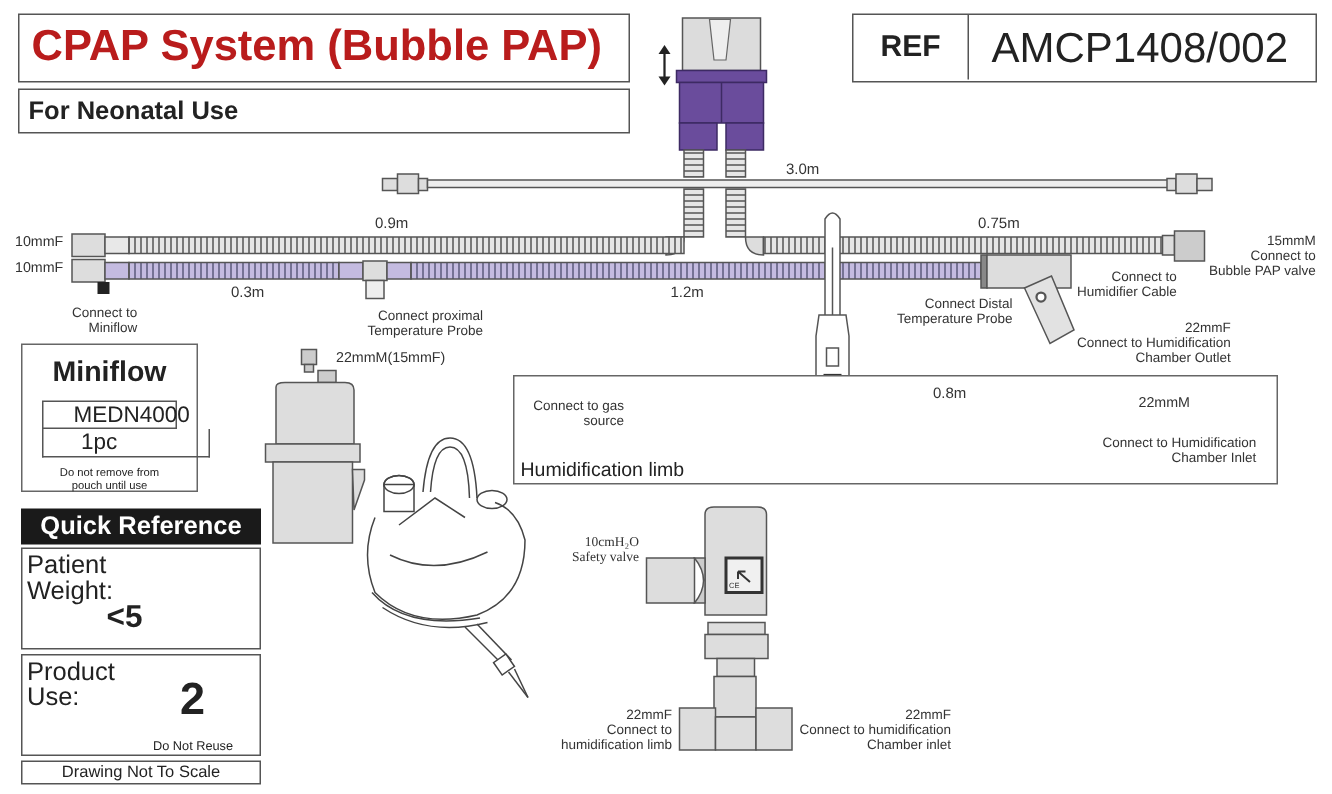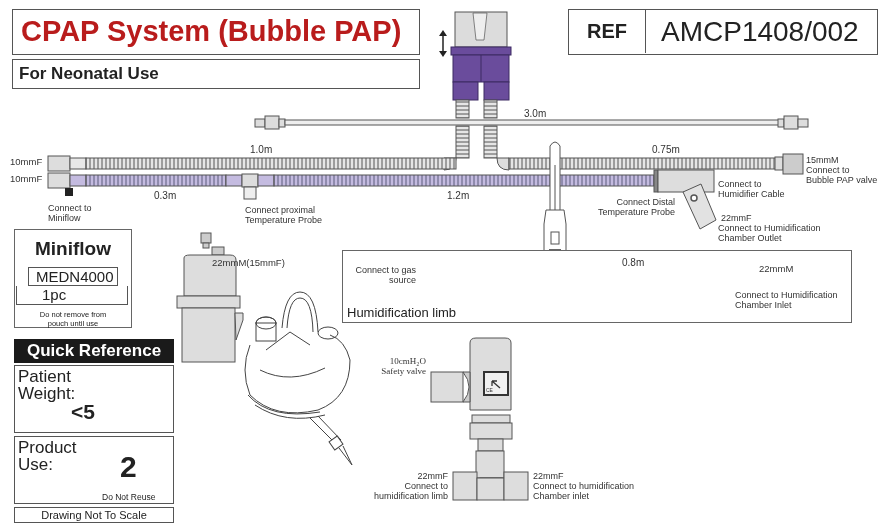--- a/index.html
+++ b/index.html
@@ -6,28 +6,28 @@
   body{width:888px;height:529px;position:relative;overflow:hidden;font-family:"Liberation Sans",sans-serif;color:#222;}
   .abs{position:absolute;}
   .box{position:absolute;border:1.5px solid #555;background:#fff;box-sizing:border-box;}
   .title-box{left:12px;top:9px;width:408px;height:46px;}
   .title-text{position:absolute;left:8px;top:5px;font-size:29px;font-weight:bold;color:#b91c1c;white-space:nowrap;}
   .sub-box{left:12px;top:59px;width:408px;height:30px;}
   .sub-text{position:absolute;left:6px;top:4px;font-size:17px;font-weight:bold;color:#222;}
   .ref-box{left:568px;top:9px;width:310px;height:46px;}
   .ref-label{position:absolute;left:0;top:0;width:76px;height:43px;border-right:1.5px solid #555;font-size:20px;font-weight:bold;line-height:43px;text-align:center;}
   .ref-value{position:absolute;left:92px;top:0;height:43px;font-size:28px;font-weight:normal;line-height:43px;white-space:nowrap;}
-  .lbl{position:absolute;font-size:9px;color:#333;line-height:10px;white-space:nowrap;}
+  .lbl{position:absolute;font-size:9px;color:#333;line-height:10px;white-space:nowrap;text-align:right;}
   .lbl.r{text-align:right;}
   .dim{position:absolute;font-size:10px;color:#333;white-space:nowrap;}
   .hum-box{left:342px;top:250px;width:510px;height:73px;border:1.2px solid #666;}
   .hum-title{position:absolute;left:4px;top:54px;font-size:13px;color:#222;}
   .mini-box{left:14px;top:229px;width:118px;height:99px;border:1.5px solid #666;}
   .mini-title{position:absolute;left:0;width:100%;top:8px;text-align:center;font-size:19px;font-weight:bold;}
-  .mini-code{position:absolute;left:14px;top:37px;width:112px;height:19px;border:1px solid #555;box-sizing:border-box;font-size:15px;padding-left:7px;line-height:18px;}
+  .mini-code{position:absolute;left:14px;top:37px;width:112px;height:19px;border:1px solid #555;box-sizing:border-box;font-size:15px;padding-left:20px;line-height:18px;}
   .mini-qty{position:absolute;left:14px;top:56px;width:112px;height:19px;border:1px solid #555;border-top:none;box-sizing:border-box;font-size:15px;padding-left:2px;line-height:18px;}
   .mini-note{position:absolute;left:0;width:100%;top:80px;text-align:center;font-size:7.5px;line-height:9px;}
   .qr-head{position:absolute;left:14px;top:339px;width:160px;height:24px;background:#1a1a1a;color:#fff;font-size:17px;font-weight:bold;text-align:center;line-height:24px;}
   .qr-box{position:absolute;left:14px;width:160px;border:1.2px solid #555;box-sizing:border-box;background:#fff;}
   .qr-weight{top:365px;height:68px;}
   .qr-use{top:436px;height:68px;}
   .qr-lbl{position:absolute;left:3px;top:2px;font-size:17px;line-height:17px;}
   .scale-box{position:absolute;left:14px;top:507px;width:160px;height:16px;border:1.2px solid #555;box-sizing:border-box;font-size:11px;text-align:center;line-height:14px;}
 </style>
 </head>
@@ -193,21 +193,21 @@
     <polygon points="118,396 152,396 162,428 108,428" fill="#222"></polygon>
   </g>
 
   <g>
     <circle cx="130" cy="466" r="22" fill="none" stroke="#222" stroke-width="3"></circle>
     <line x1="115" y1="451" x2="145" y2="481" stroke="#222" stroke-width="3"></line>
   </g>
 </svg>
 
 <span class="dim" style="left:524px;top:108px;">3.0m</span>
-<span class="dim" style="left:250px;top:144px;">1.0m</span>
+<span class="dim" style="left:250px;top:144px;">0.9m</span>
 <span class="dim" style="left:624px;top:144px;padding-left:28px;">0.75m</span>
 <span class="dim" style="left:154px;top:190px;">0.3m</span>
 <span class="dim" style="left:447px;top:190px;">1.2m</span>
 
 <span class="lbl" style="left:10px;top:157px;font-size:9.5px;">10mmF</span>
 <span class="lbl" style="left:10px;top:174px;font-size:9.5px;">10mmF</span>
 
 <div class="lbl" style="left:48px;top:203px;">
   <div>Connect to</div>
   <div>Miniflow</div>
@@ -242,41 +242,41 @@
   <div>Connect to gas</div>
   <div>source</div>
 </div>
 <span class="dim" style="left:578px;top:257px;padding-left:44px;">0.8m</span>
 <span class="lbl" style="left:759px;top:264px;font-size:9.5px;">22mmM</span>
 <div class="lbl" style="left:735px;top:290px;">
   <div>Connect to Humidification</div>
   <div>Chamber Inlet</div>
 </div>
 
-<span class="lbl" style="left:212px;top:234px;font-size:9.5px;margin-top:24px;">22mmM(15mmF)</span>
+<span class="lbl" style="left:224px;top:234px;font-size:9.5px;">22mmM(15mmF)</span>
 
 <div class="lbl r" style="left:360px;top:356px;width:66px;font-family:Liberation Serif, serif;">
   <div>10cmH₂O</div>
   <div>Safety valve</div>
 </div>
 <div class="lbl r" style="left:360px;top:471px;width:88px;">
   <div>22mmF</div>
   <div>Connect to</div>
   <div>humidification limb</div>
 </div>
 <div class="lbl" style="left:533px;top:471px;">
   <div>22mmF</div>
   <div>Connect to humidification</div>
   <div>Chamber inlet</div>
 </div>
 
 <div class="box mini-box">
   <div class="mini-title">Miniflow</div>
   <div class="mini-code" style="left:13px;width:90px;">MEDN4000</div>
-  <div class="mini-qty" style="left:1px;width:112px;padding-left:25px;">1pc</div>
+  <div class="mini-qty" style="left:13px;width:112px;padding-left:25px;">1pc</div>
   <div class="mini-note">
     <div>Do not remove from</div>
     <div>pouch until use</div>
   </div>
 </div>
 
 <div class="qr-head">Quick Reference</div>
 <div class="qr-box qr-weight">
   <div class="qr-lbl">
     <div>Patient</div>

